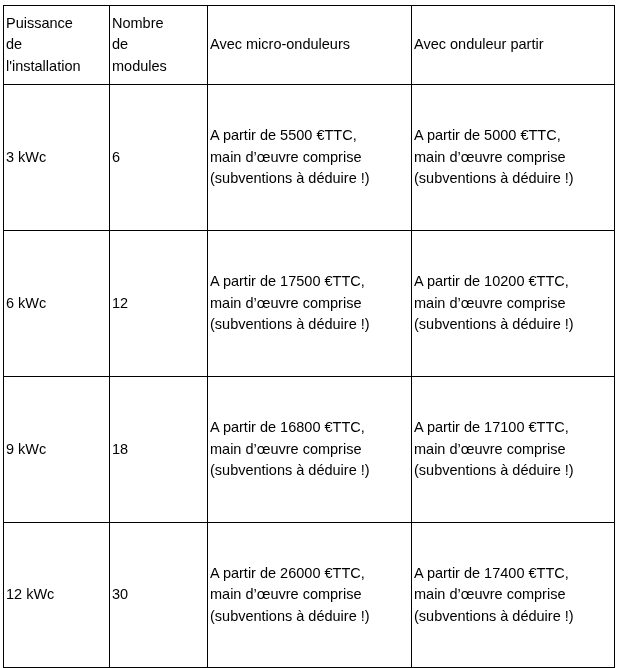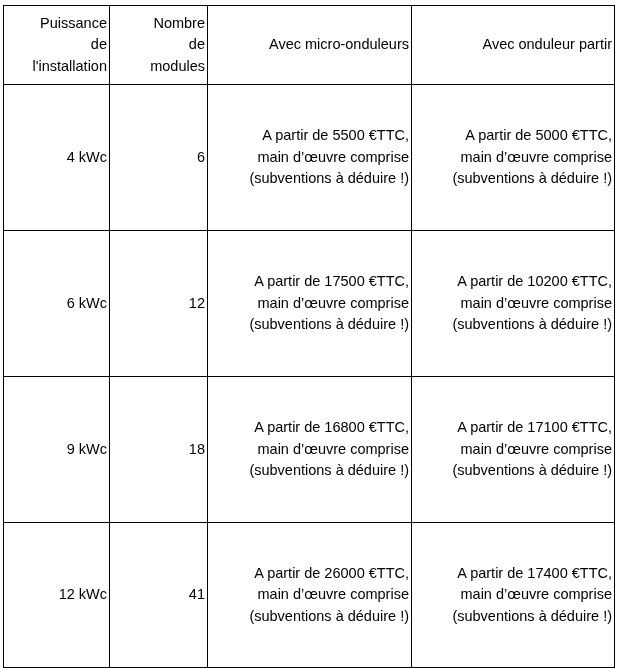--- a/index.html
+++ b/index.html
@@ -18,21 +18,21 @@
     table.price-table {
       position: absolute;
       left: 3px;
       top: 5px;
       border-collapse: collapse;
       table-layout: fixed;
       width: 611px;
     }
     table.price-table td, table.price-table th {
       border: 1px solid #000000;
-      text-align: right;
+      text-align: left;
       vertical-align: middle;
       font-weight: normal;
       font-size: 14.5px;
       line-height: 21.5px;
       padding: 0 2px;
       box-sizing: border-box;
     }
     col.c1 { width: 106px; }
     col.c2 { width: 98px; }
     col.c3 { width: 204px; }
@@ -62,21 +62,21 @@
     <th>
       <span class="line">Nombre</span>
       <span class="line">de</span>
       <span class="line">modules</span>
     </th>
     <th>Avec micro-onduleurs</th>
     <th>Avec onduleur partir</th>
   </tr>
 
   <tr class="data-row">
-    <td>4 kWc</td>
+    <td>3 kWc</td>
     <td>6</td>
     <td>
       <span class="line">A partir de 5500 €TTC,</span>
       <span class="line">main d’œuvre comprise</span>
       <span class="line">(subventions à déduire !)</span>
     </td>
     <td>
       <span class="line">A partir de 5000 €TTC,</span>
       <span class="line">main d’œuvre comprise</span>
       <span class="line">(subventions à déduire !)</span>
@@ -108,21 +108,21 @@
     </td>
     <td>
       <span class="line">A partir de 17100 €TTC,</span>
       <span class="line">main d’œuvre comprise</span>
       <span class="line">(subventions à déduire !)</span>
     </td>
   </tr>
 
   <tr class="data-row last">
     <td>12 kWc</td>
-    <td>41</td>
+    <td>30</td>
     <td>
       <span class="line">A partir de 26000 €TTC,</span>
       <span class="line">main d’œuvre comprise</span>
       <span class="line">(subventions à déduire !)</span>
     </td>
     <td>
       <span class="line">A partir de 17400 €TTC,</span>
       <span class="line">main d’œuvre comprise</span>
       <span class="line">(subventions à déduire !)</span>
     </td>

